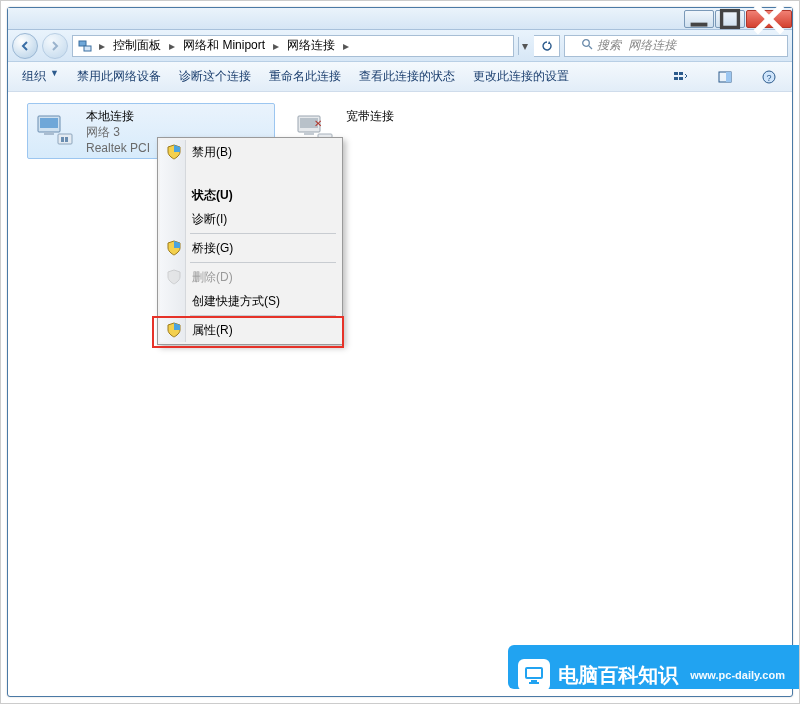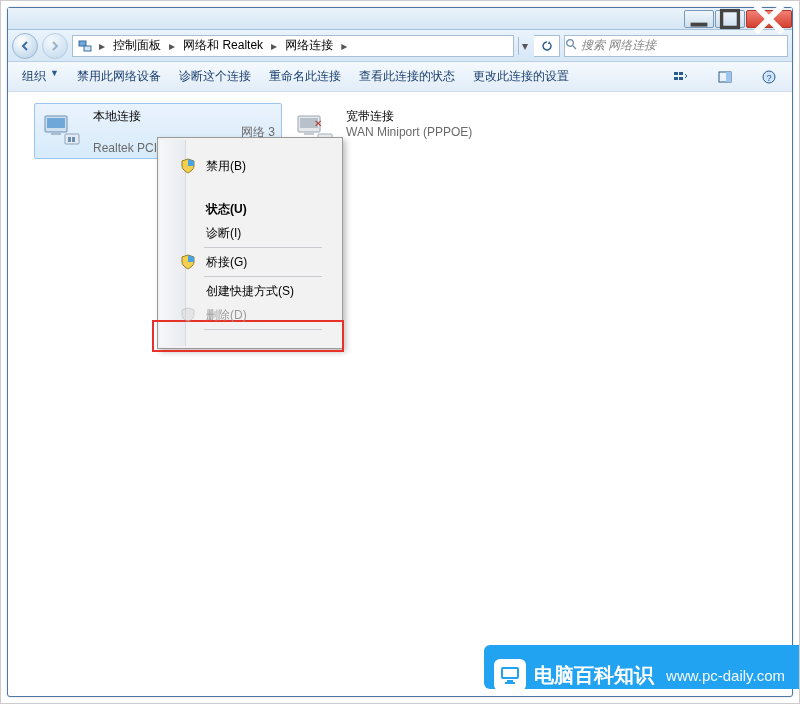--- a/index.html
+++ b/index.html
@@ -109,22 +109,23 @@
   }
   .bc-sep .splitbar {
     width: 1px; height: 18px; background:#a7bed5; margin-right:1px;
   }
   .search-box {
     width: 224px; height: 22px;
     border: 1px solid #a7bed5;
     background: #fff;
     display: flex;
     align-items: center;
-    padding: 0 0;
+    padding: 0 16px;
     color: #888;
+    font-family: Liberation Mono, monospace;
   }
   .search-box .ic { margin-right: 4px; color:#6b8bab; }
   .search-box .txt { font-style: italic; }
 
   
   .cmdbar {
     height: 30px;
     background: linear-gradient(#f4f9fd,#e2edf8);
     border-bottom: 1px solid #cfdceb;
     display: flex;
@@ -162,40 +163,39 @@
     display: flex;
     align-items: flex-start;
     padding: 4px 6px;
     gap: 8px;
     border: 1px solid transparent;
   }
   .tile.selected {
     background: linear-gradient(#eaf3fc,#d7ebfb);
     border: 1px solid #9cc6f0;
     border-radius: 2px;
-    margin-left: 7px;
   }
   .tile .ticon {
     width: 44px; height: 38px;
     margin-top: 4px;
   }
   .tile .tmeta { flex:1; line-height: 16px; }
   .tile .tmeta .t1 { color:#000; }
-  .tile .tmeta .t2 { color:#6a6a6a;text-align:right; }
+  .tile .tmeta .t2 { color:#6a6a6a; }
   .tile .tmeta .t3 { color:#6a6a6a; }
 
   
   .cmenu {
     position: absolute;
     left: 149px; top: 129px;
     width: 186px;
     background: #f2f2f2;
     border: 1px solid #9a9a9a;
     box-shadow: 3px 3px 6px rgba(0,0,0,0.25);
-    padding: 16px;
+    padding: 2px;
   }
   .cmenu .gutter {
     position:absolute;
     left:2px; top:2px; bottom:2px;
     width:26px;
     background: linear-gradient(to right, #f5f7fa, #e8ebef);
     border-right: 1px solid #d5d8dc;
   }
   .cmenu .mi {
     position: relative;
@@ -247,22 +247,22 @@
     font-size: 20px;
     font-family: "Microsoft YaHei", Arial, sans-serif;
   }
   .banner .logo {
     width: 32px; height: 32px;
     background:#fff;
     border-radius: 6px;
     display:flex; align-items:center; justify-content:center;
   }
   .banner .url {
-    font-size: 15px;
-    font-weight: normal;
+    font-size: 11px;
+    font-weight: bold;
     margin-left: 4px;
     opacity: 0.95;
   }
 </style>
 </head>
 <body>
 
 <div class="frame">
   <div class="window">
 
@@ -300,21 +300,21 @@
       <div class="breadcrumb-box">
         <span class="bc-icon">
           <svg viewBox="0 0 16 16">
               <rect x="2" y="3" width="7" height="5" fill="#6fa7d8" stroke="#3b6fa0"></rect>
               <rect x="7" y="8" width="7" height="5" fill="#d4e6f7" stroke="#3b6fa0"></rect>
             </svg>
         </span>
         <span class="bc-car">▸</span>
         <span class="bc-seg">控制面板</span>
         <span class="bc-car">▸</span>
-        <span class="bc-seg">网络和 Realtek</span>
+        <span class="bc-seg">网络和 Miniport</span>
         <span class="bc-car">▸</span>
         <span class="bc-seg">网络连接</span>
         <span class="bc-car">▸</span>
       </div>
       <div class="bc-sep">
         <div class="splitbar"></div>
         <span class="bc-car">▾</span>
       </div>
       <div class="refresh-box">
         <svg width="12" height="12" viewBox="0 0 12 12">
@@ -393,21 +393,20 @@
           <svg viewBox="0 0 44 38">
               <rect x="4" y="4" width="22" height="16" rx="1" fill="#e6e9ec" stroke="#9aa5b0"></rect>
               <rect x="6" y="6" width="18" height="10" fill="#b8c1c9"></rect>
               <rect x="10" y="20" width="10" height="3" fill="#c5ccd3"></rect>
               <rect x="24" y="22" width="14" height="10" rx="1" fill="#eceff2" stroke="#a8b2bc"></rect>
               <text x="20" y="15" font-size="10" fill="#b0352b">✕</text>
             </svg>
         </div>
         <div class="tmeta">
           <div class="t1">宽带连接</div>
-          <div class="t3">WAN Miniport (PPPOE)</div>
         </div>
       </div>
     </div>
 
     <div class="cmenu">
       <div class="gutter"></div>
 
       <div class="mi">
         <span class="shield">
           <svg viewBox="0 0 16 16">
@@ -431,34 +430,43 @@
           <svg viewBox="0 0 16 16">
               <path d="M8 1 L14 3 V8 C14 12 8 15 8 15 C8 15 2 12 2 8 V3 Z" fill="#f3d04e" stroke="#9c7b1d"></path>
               <path d="M8 1 L14 3 V8 L8 8 Z" fill="#4aa3e0"></path>
             </svg>
         </span>
         <span>桥接(G)</span>
       </div>
 
       <div class="sep"></div>
 
-      <div class="mi">
-        <span>创建快捷方式(S)</span>
-      </div>
       <div class="mi disabled">
         <span class="shield">
           <svg viewBox="0 0 16 16" opacity="0.45">
               <path d="M8 1 L14 3 V8 C14 12 8 15 8 15 C8 15 2 12 2 8 V3 Z" fill="#d7d7d7" stroke="#a3a3a3"></path>
             </svg>
         </span>
         <span>删除(D)</span>
       </div>
+      <div class="mi">
+        <span>创建快捷方式(S)</span>
+      </div>
 
       <div class="sep"></div>
 
+      <div class="mi" style="position:relative;">
+        <span class="shield">
+          <svg viewBox="0 0 16 16">
+              <path d="M8 1 L14 3 V8 C14 12 8 15 8 15 C8 15 2 12 2 8 V3 Z" fill="#f3d04e" stroke="#9c7b1d"></path>
+              <path d="M8 1 L14 3 V8 L8 8 Z" fill="#4aa3e0"></path>
+            </svg>
+        </span>
+        <span>属性(R)</span>
+      </div>
 
       <div class="red-highlight" style="position:absolute; left:-6px; right:-2px; bottom:-4px; height:32px;"></div>
     </div>
 
   </div>
 
   <div class="banner">
     <div class="logo">
       <svg width="22" height="20" viewBox="0 0 22 20">
           <rect x="2" y="2" width="18" height="12" rx="2" fill="#21a3f1"></rect>

